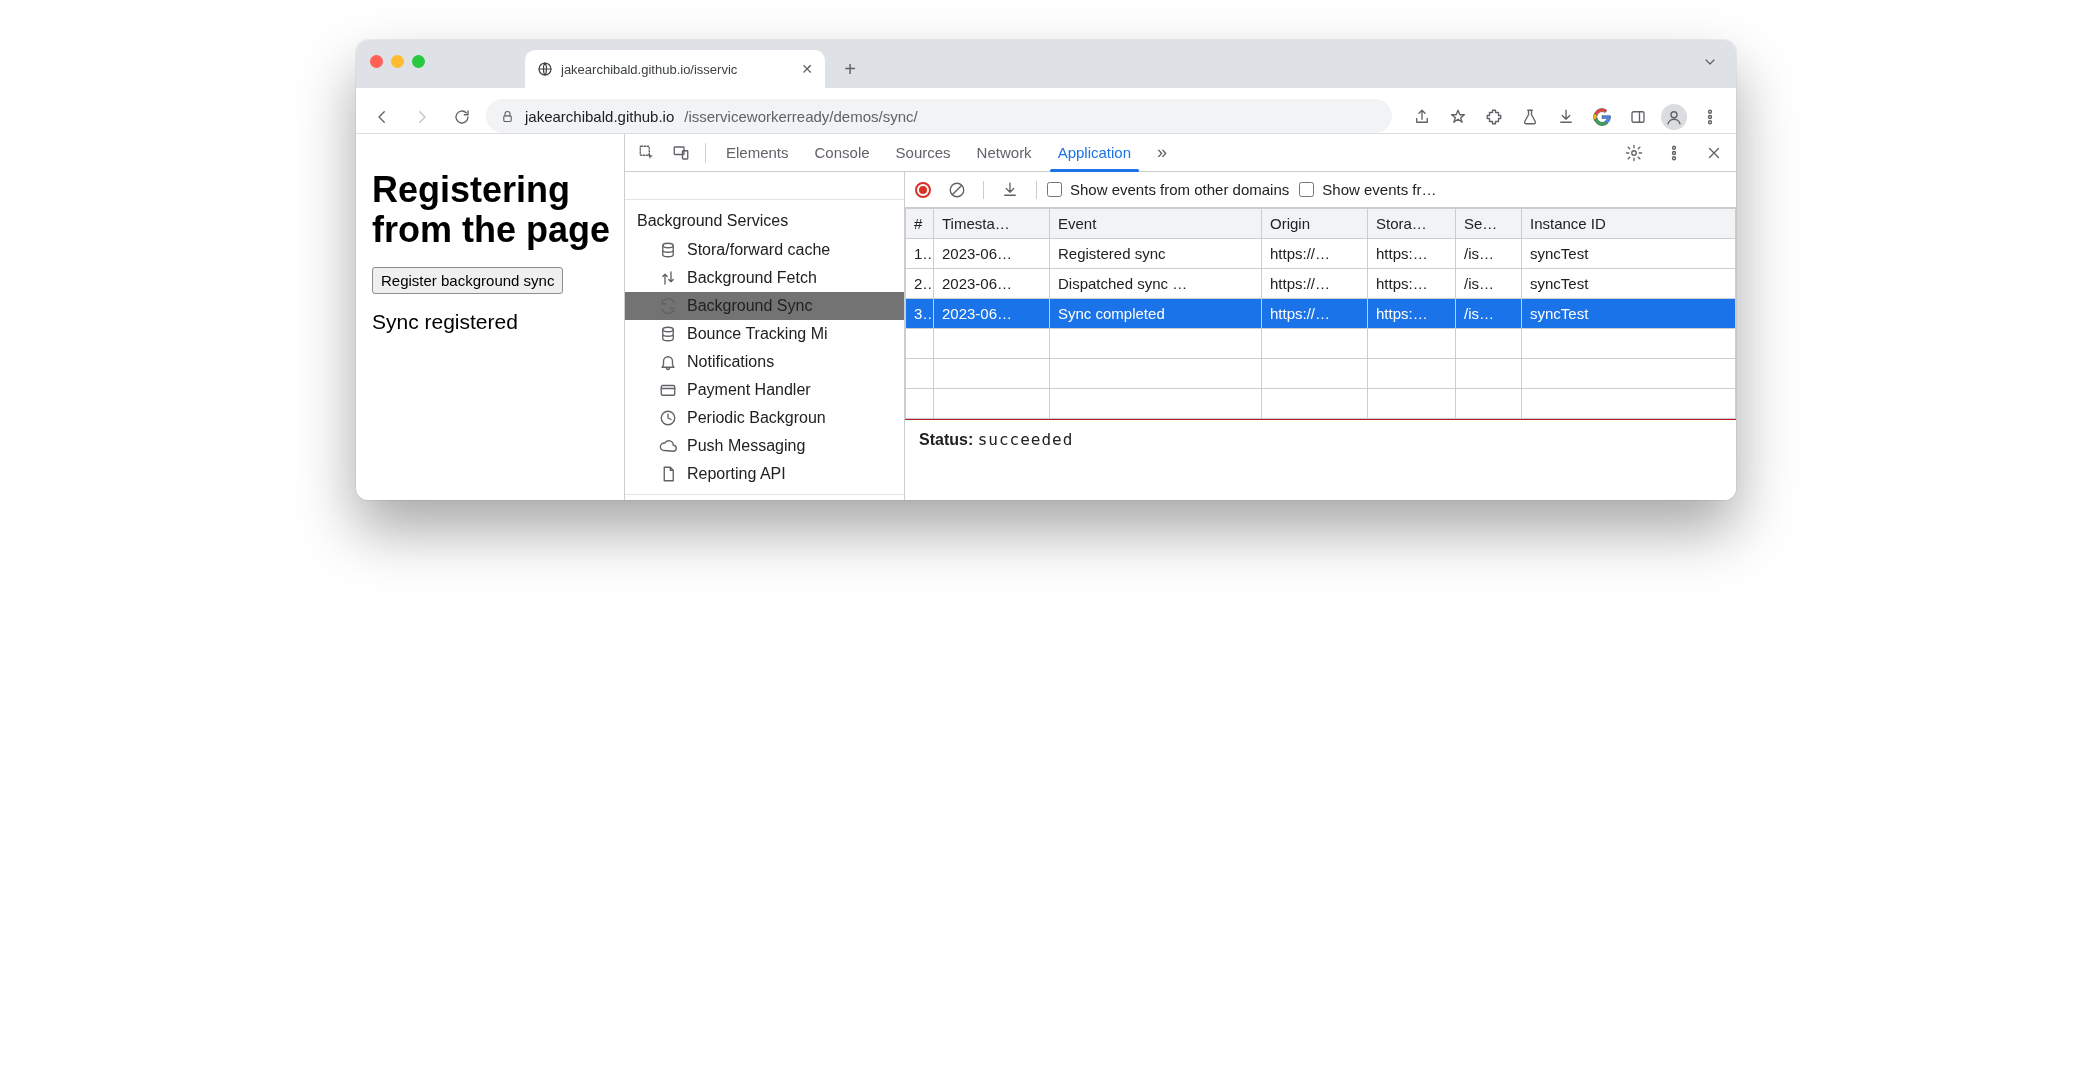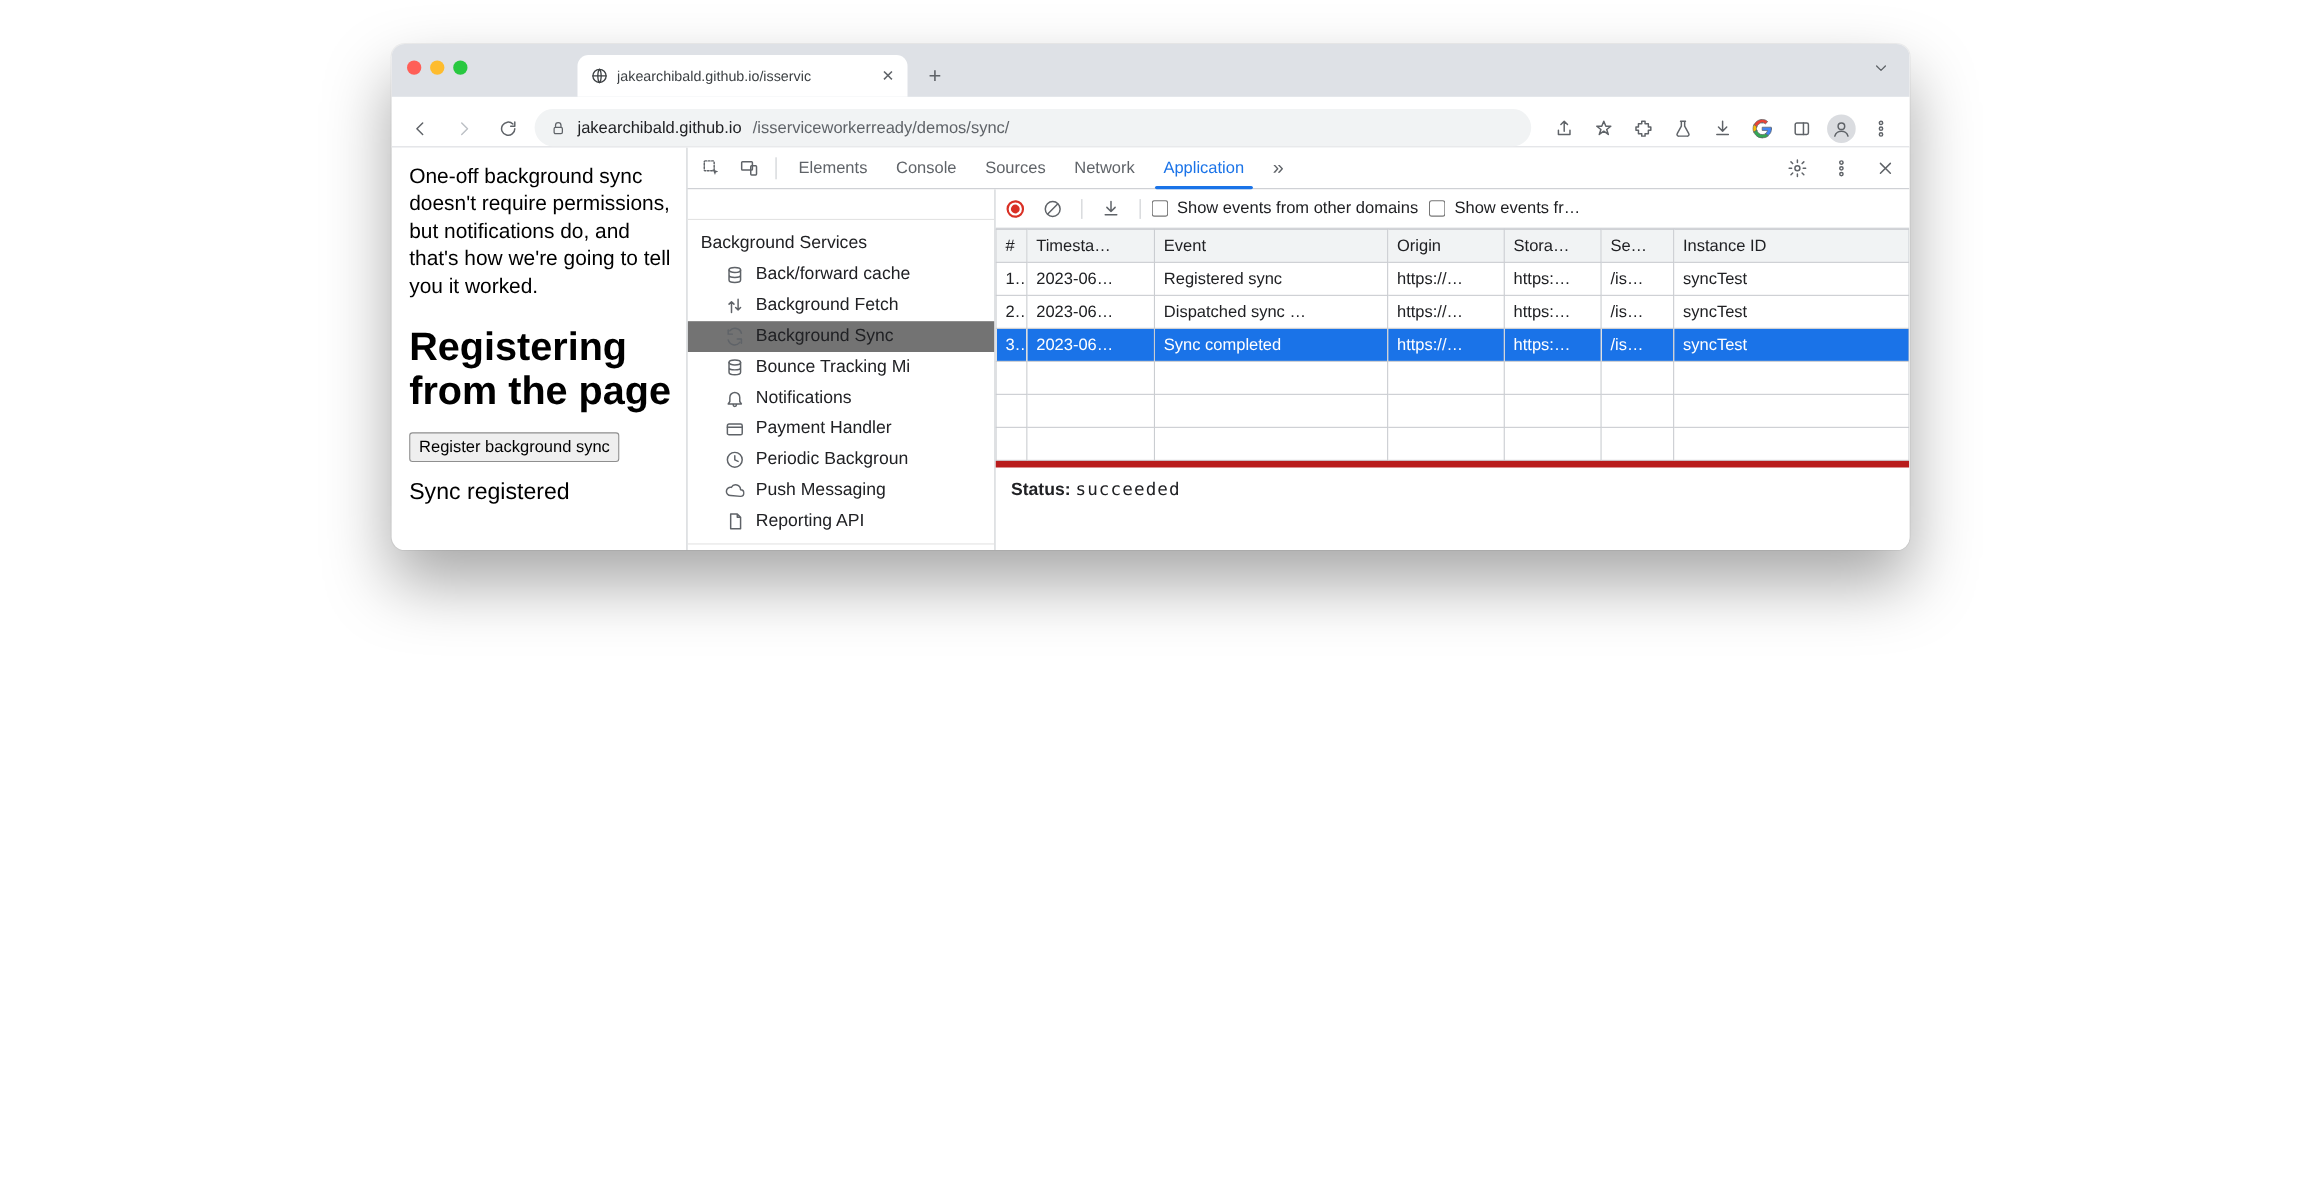--- a/index.html
+++ b/index.html
@@ -125,21 +125,21 @@
   .dt-toolbar label { display:flex; align-items:center; gap:8px; font-size:15px; color:#202124;}
   .dt-toolbar input[type=checkbox]{ width:15px; height:15px;}
   .rec { width:16px; height:16px; border:2px solid #d93025; border-radius:50%; position:relative;}
   .rec::after{content:""; position:absolute; inset:2px; background:#d93025; border-radius:50%;}
   
   table.dt-table { width:100%; border-collapse:collapse; table-layout:fixed; font-size:15px;}
   .dt-table th, .dt-table td { border:1px solid #cacdd1; padding:5px 8px; text-align:left; overflow:hidden; white-space:nowrap; text-overflow:ellipsis; height:30px;}
   .dt-table th { background:#f1f3f4; font-weight:400; color:#202124;}
   .dt-table tr.sel td { background:#1a73e8; color:#fff;}
   .dt-table tbody tr.empty td { height:30px; }
-  .status-area { padding:10px 14px; font-size:16px; border-top:6px solid #b91c1c;}
+  .status-area { padding:10px 14px; font-size:16px; border-top:1px solid #b91c1c;}
   .status-area .lab { font-weight:700;}
   .status-area .val { font-family: Menlo, Consolas, monospace; letter-spacing:1px;}
   svg { stroke: currentColor; fill:none; stroke-width:1.8; stroke-linecap:round; stroke-linejoin:round;}
 </style>
 </head>
 <body>
 
 <div class="window">
 
   <div class="tabstrip">
@@ -242,21 +242,20 @@
             <circle cx="12" cy="12" r="2"></circle>
             <circle cx="12" cy="19" r="2"></circle>
           </svg>
         </div>
     </div>
   </div>
 
   <div class="content">
 
     <div class="page">
-      <p>One-off background sync doesn't require permissions, but notifications do, and that's how we're going to tell you it worked.</p>
       <h2>Registering from the page</h2>
       <button>Register background sync</button>
       <div class="status-line">Sync registered</div>
     </div>
 
     <div class="devtools">
       <div class="dt-tabs">
         <div class="icon-btn">
             <svg viewBox="0 0 24 24">
               <rect x="3" y="3" width="12" height="12" rx="1" stroke-dasharray="2 2"></rect>
@@ -303,21 +302,21 @@
         <div class="dt-side">
           <div class="side-scroll">
             <div class="side-cut"></div>
             <div class="side-header">Background Services</div>
             <div id="side-items">
                 <div class="side-item">
                   <svg viewBox="0 0 24 24">
                     <ellipse cx="12" cy="6" rx="7" ry="3"></ellipse>
                     <path d="M5 6v12c0 1.7 3.1 3 7 3s7-1.3 7-3V6M5 12c0 1.7 3.1 3 7 3s7-1.3 7-3"></path>
                   </svg>
-                  <span>Back/forward cache</span>
+                  <span>Stora/forward cache</span>
                 </div>
                 <div class="side-item">
                   <svg viewBox="0 0 24 24">
                     <path d="M8 20V7M5 10l3-3 3 3M16 4v13M13 14l3 3 3-3"></path>
                   </svg>
                   <span>Background Fetch</span>
                 </div>
                 <div class="side-item selected">
                   <svg viewBox="0 0 24 24">
                     <path d="M20 8a8 8 0 0 0-14-3M4 16a8 8 0 0 0 14 3M4 4v5h5M20 20v-5h-5"></path>

